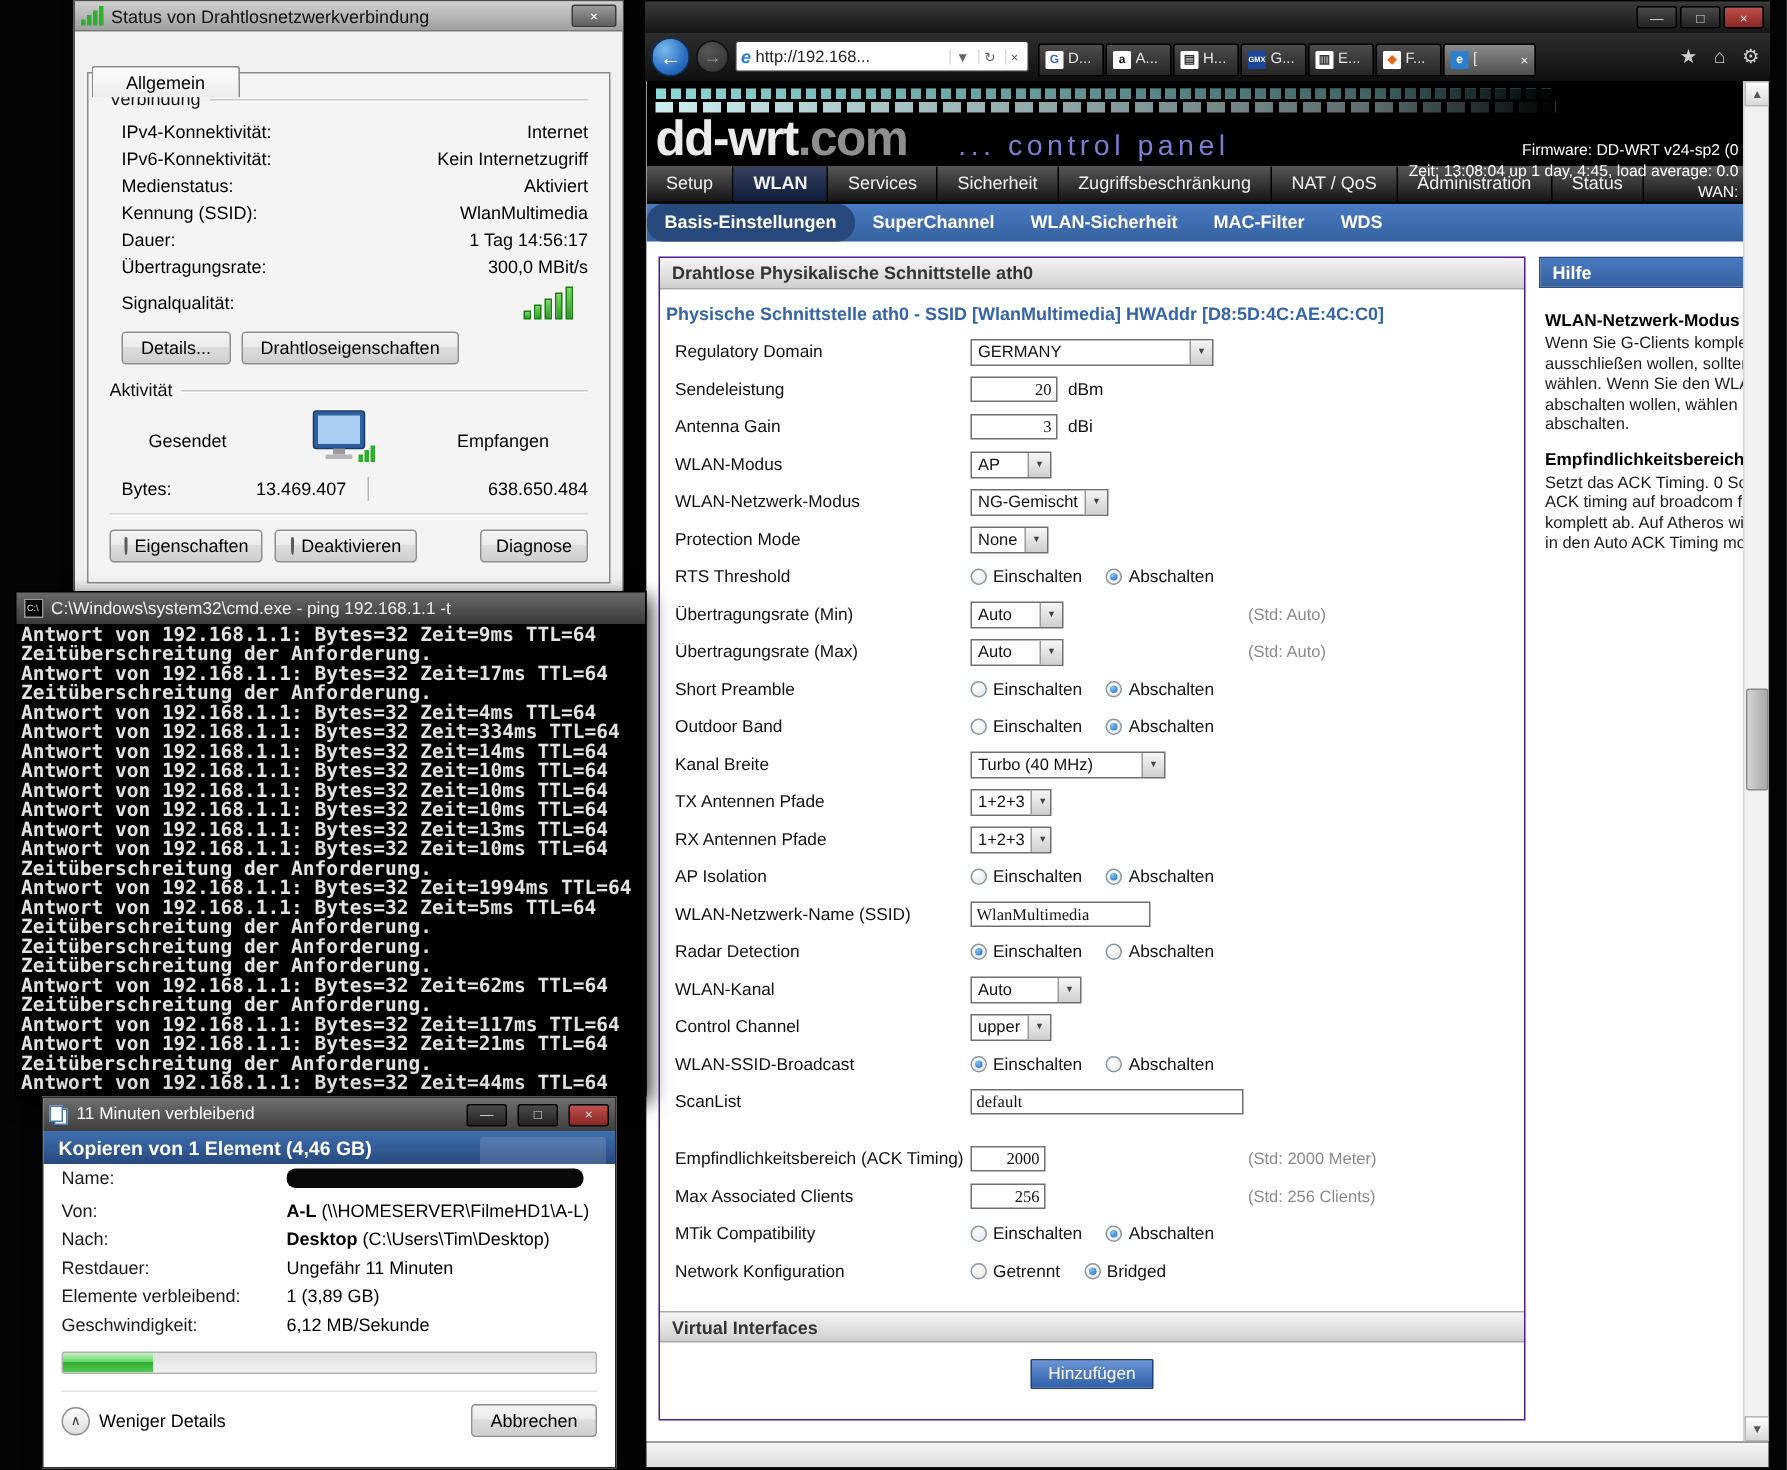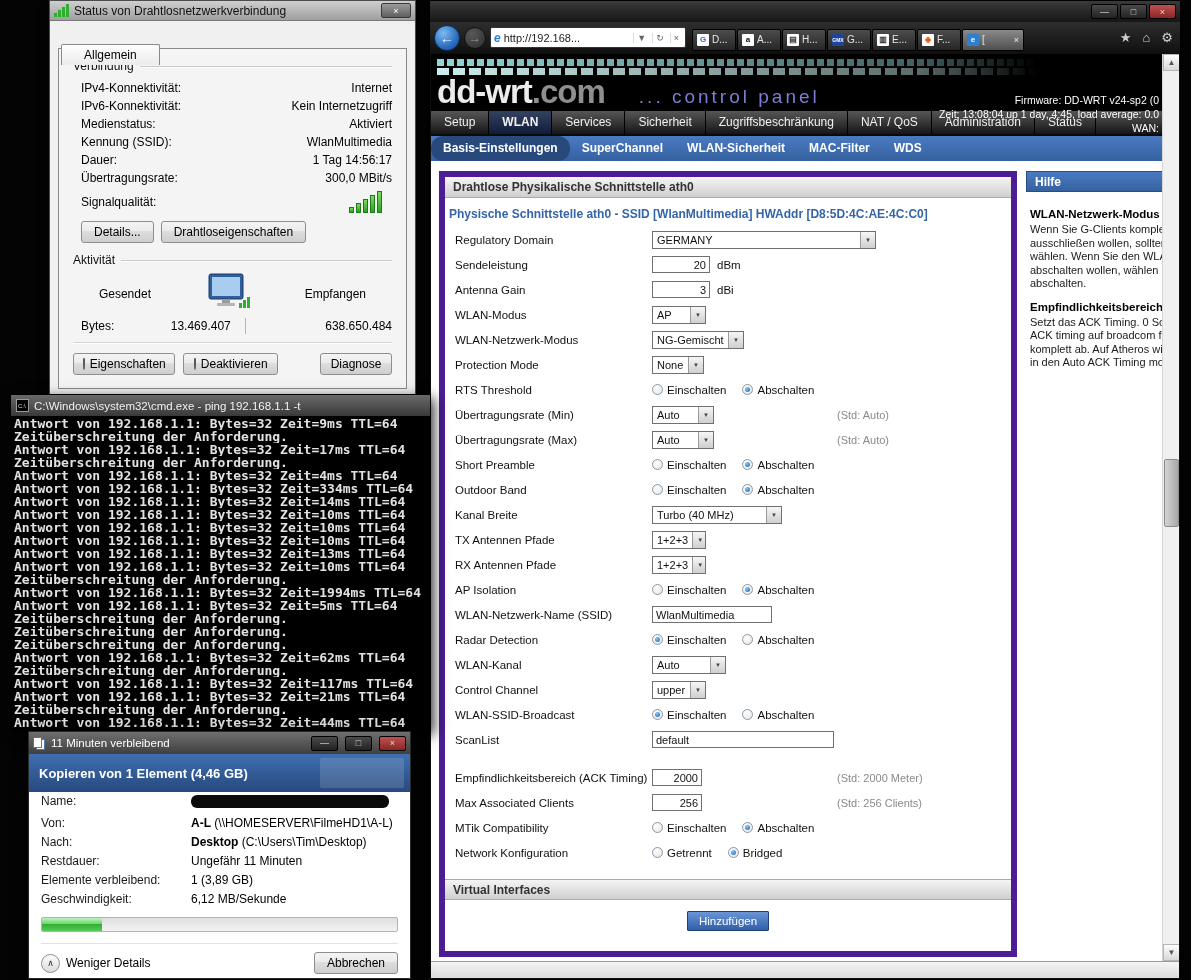--- a/index.html
+++ b/index.html
@@ -74,36 +74,36 @@
   .dd-logo .l3 { font-size:19px; color:#7d7dd4; margin-left:34px; letter-spacing:3px; }
   .dd-info { position:absolute; right:3px; top:20px; text-align:right; color:#fff; font-size:10.5px;
     line-height:14px; white-space:nowrap;margin-top:19px; }
   .dd-nav { height:23px; background:linear-gradient(#565656,#161616); display:flex; }
   .dd-tab { padding:4px 13px; font-size:12px; color:#f0f0f0; border-right:1px solid #000; white-space:nowrap; }
   .dd-tab.active { background:linear-gradient(#34425f,#101d3a); font-weight:bold; }
   .dd-subnav { height:27px; background:linear-gradient(#4a7ac2,#35619f); border-top:2px solid #0a0a0a; display:flex; }
   .dd-stab { padding:5px 12px; font-size:12px; font-weight:bold; color:#fff; white-space:nowrap; }
   .dd-stab.active { background:#28497c;border-radius:12px; }
   .dd-content { display:flex; gap:9px; padding:10px 0 0 8px; }
-  .dd-main { width:578px; min-width:578px; border:6px solid #4c1d95; background:#fff; }
+  .dd-main { width:578px; min-width:578px; border:1px solid #4c1d95; background:#fff; }
   .dd-sectionbar { height:21px; background:linear-gradient(#f5f5f5,#cfcfcf); border-bottom:1px solid #aaa;
     font-size:12px; font-weight:bold; color:#333; padding:3px 8px; }
   .dd-sectionbar.virtual { border-top:1px solid #aaa; margin-top:14px; }
   .dd-iface { color:#3565a8; font-weight:bold; font-size:12px; margin:9px 4px 6px; white-space:nowrap; overflow:hidden; }
   .ddrow { display:flex; align-items:center; height:25px; padding-left:10px; position:relative;
     font-size:11.5px; color:#111; }
   .ddlab { width:197px; min-width:197px; white-space:nowrap; overflow:hidden; }
   .ddctl { display:flex; align-items:center; }
   .ddsel { display:inline-flex; align-items:center; justify-content:space-between; height:18px;
     border:1px solid #707070; background:#fff; font-size:11px; padding-left:4px; overflow:hidden; }
   .ddseltext { white-space:nowrap; }
   .ddselarr { width:15px; min-width:15px; height:16px; margin-left:4px;
     background:linear-gradient(#f6f6f6,#cfcfcf); border-left:1px solid #9a9a9a; color:#444; font-size:6px;
     display:flex; align-items:center; justify-content:center; }
-  .ddinput { height:17px; border:1px solid #707070; font-size:11px; font-family:Liberation Sans, sans-serif; padding:0 3px;
+  .ddinput { height:17px; border:1px solid #707070; font-size:11px; font-family:Liberation Serif, serif; padding:0 3px;
     background:#fff; color:#111; }
   .ddinput.num { text-align:right; }
   .ddradio-g { display:inline-flex; align-items:center; gap:4px; margin-right:16px; }
   .ddradio { width:11px; height:11px; min-width:11px; border-radius:50%; border:1px solid #8a97a3;
     background:radial-gradient(circle at 35% 30%, #fff, #e4e4e4); position:relative; }
   .ddradio.sel::after { content:""; position:absolute; top:2px; left:2px; right:2px; bottom:2px;
     border-radius:50%; background:radial-gradient(circle at 35% 30%, #7ec7f5, #1f66c0); }
   .ddsuffix { margin-left:7px; }
   .ddhint { position:absolute; left:392px; color:#8a8a8a; font-size:11px; white-space:nowrap; }
   .dd-gap { height:13px; }
@@ -163,21 +163,21 @@
 
   
   .cp-win { position:absolute; left:28px; top:731px; width:383px; height:248px; z-index:4;
     background:#fff; border:1px solid #2a2a2a; box-shadow:3px 4px 14px rgba(0,0,0,.8); }
   .cp-titlebar { height:22px; background:linear-gradient(#6f6f6f,#3f3f3f); display:flex;
     align-items:center; gap:5px; padding:0 4px; }
   .cp-ticon { width:13px; height:13px; min-width:13px; position:relative; }
   .cp-ticon i { position:absolute; width:9px; height:11px; background:#fff; border:1px solid #4a7ab5; }
   .cp-ticon i.b { left:3px; top:2px; } .cp-ticon i.a { left:0; top:0; }
   .cp-title { color:#fff; font-size:11.5px; flex:1; white-space:nowrap; overflow:hidden; }
-  .cp-header { height:38px; background:linear-gradient(#3f6fb0,#27497e); position:relative;
+  .cp-header { height:22px; background:linear-gradient(#3f6fb0,#27497e); position:relative;
     display:flex; align-items:center; padding-left:10px; color:#fff; font-size:13px; font-weight:bold;
     overflow:hidden; }
   .cp-anim { position:absolute; right:6px; top:4px; width:84px; height:30px;
     background:rgba(255,255,255,.14); border-radius:2px; }
   .cp-body { padding:0 12px 0; }
   .cp-row { display:flex; font-size:12px; line-height:19px; }
   .cp-lab { width:150px; min-width:150px; color:#1a1a1a; }
   .cp-val { flex:1; white-space:nowrap; overflow:hidden; }
   .censor { display:inline-block; width:198px; height:13px; background:#0a0a0a; border-radius:6px; margin-top:3px; }
   .cp-progress { margin-top:8px; height:15px; border:1px solid #b2b2b2;
@@ -285,21 +285,21 @@
             <div class="dd-stab">WDS</div>
           </div>
         <div class="dd-content">
           <div class="dd-main">
             <div class="dd-sectionbar">Drahtlose Physikalische Schnittstelle ath0</div>
             <div class="dd-iface">Physische Schnittstelle ath0 - SSID [WlanMultimedia] HWAddr [D8:5D:4C:AE:4C:C0]</div>
             <div id="dd-form">
                 <div class="ddrow">
                   <span class="ddlab">Regulatory Domain</span>
                   <span class="ddctl">
-                    <span class="ddsel" style="width: 224px;">
+                    <span class="ddsel" style="width: 162px;">
                       <span class="ddseltext">GERMANY</span>
                       <span class="ddselarr">▼</span>
                     </span>
                   </span>
                 </div>
                 <div class="ddrow">
                   <span class="ddlab">Sendeleistung</span>
                   <span class="ddctl">
                     <input class="ddinput num" value="20" style="width: 58px;">
                   </span>

